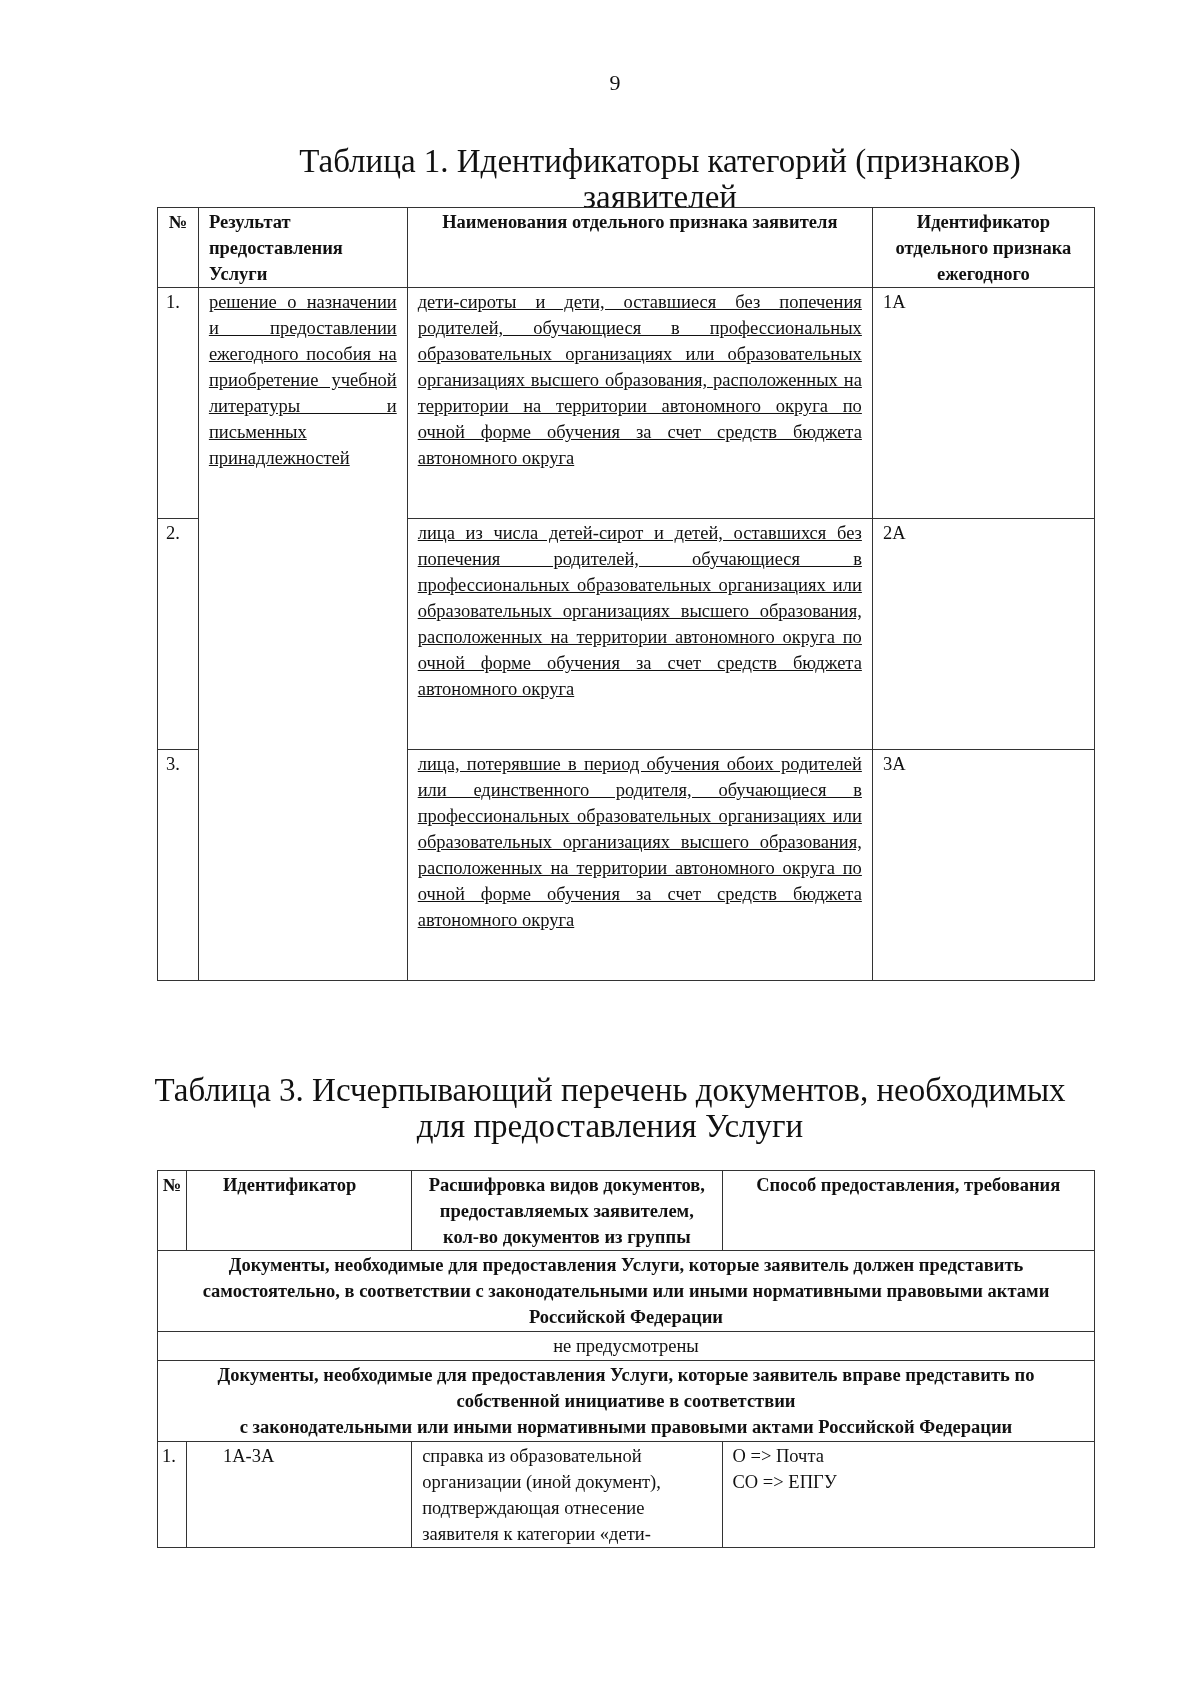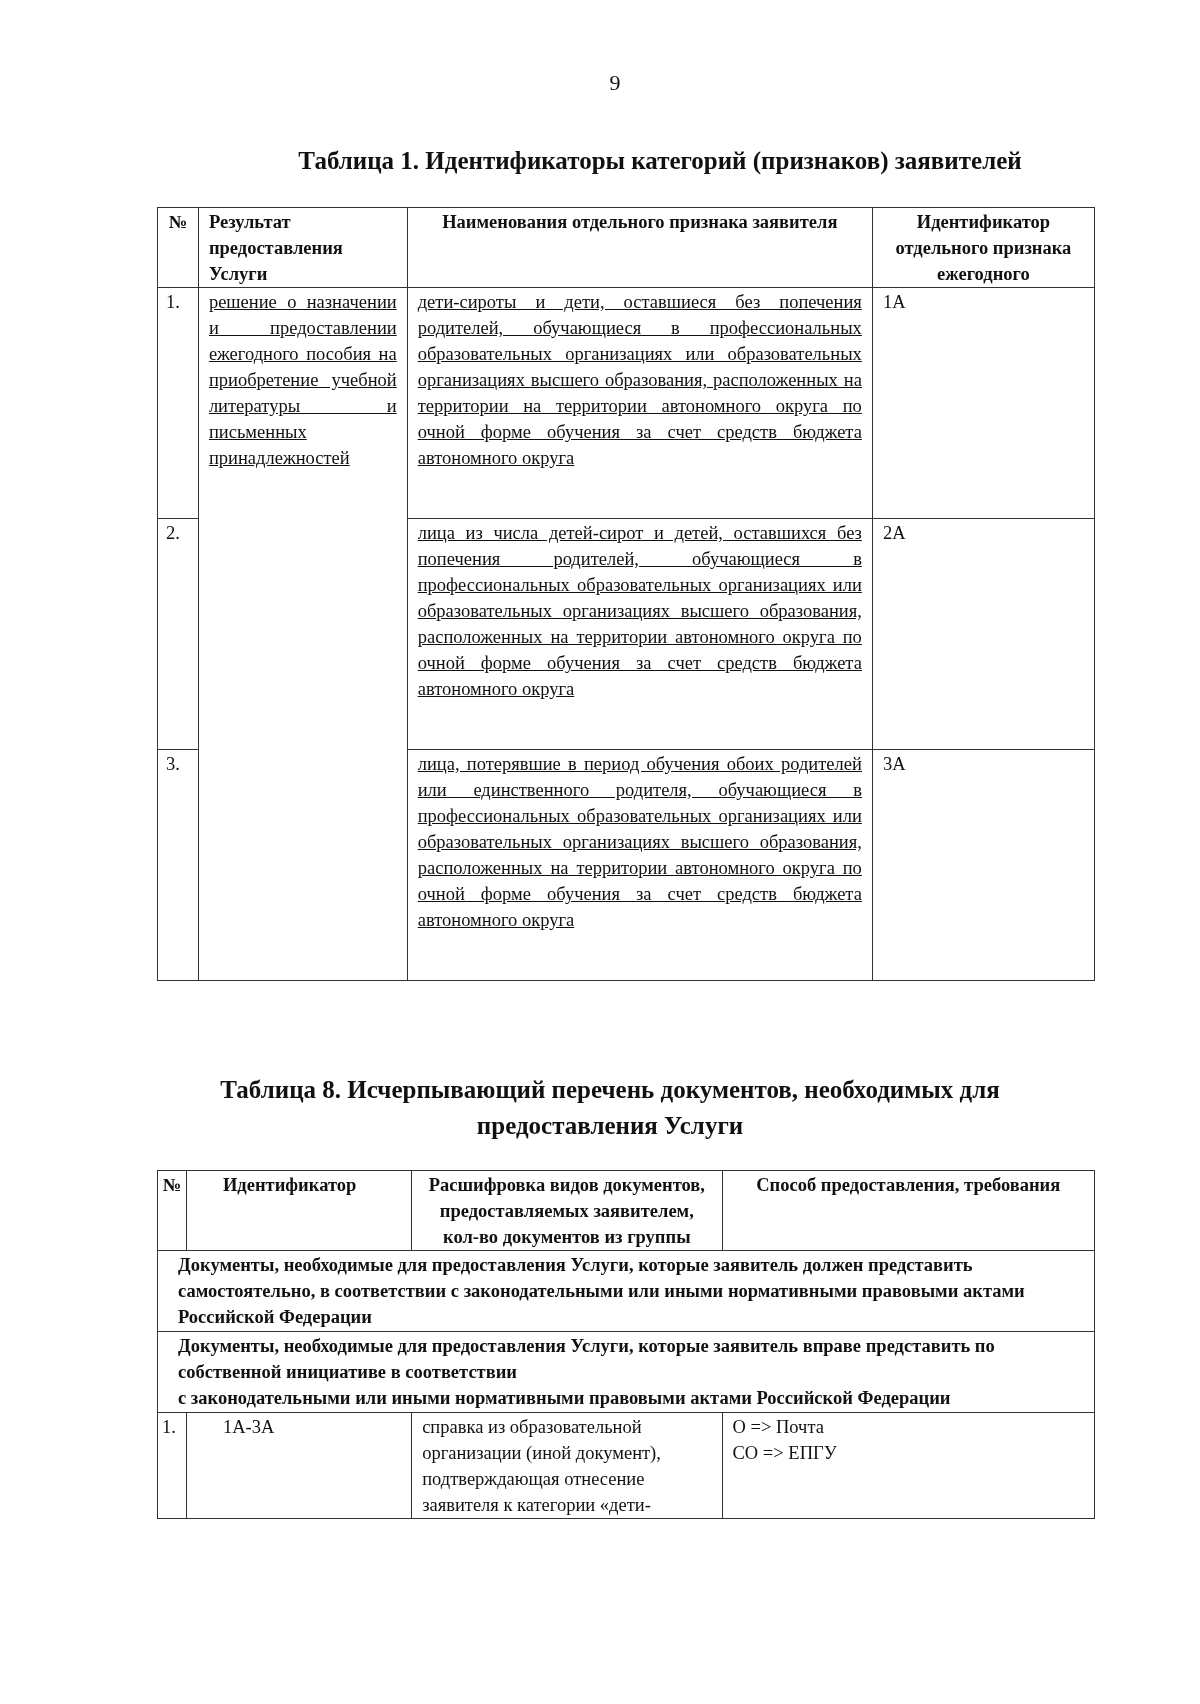--- a/index.html
+++ b/index.html
@@ -1,40 +1,40 @@
 <!DOCTYPE html>
 <html><head>
 <meta charset="utf-8">
 <style>
   html, body { margin: 0; padding: 0; background: #ffffff; }
   body { width: 1200px; height: 1704px; position: relative; overflow: hidden;
          font-family: "Liberation Serif", "DejaVu Serif", serif; color: #111; }
   .page-number { position: absolute; left: 0; width: 1230px; top: 70px; text-align: center; font-size: 22px; }
-  .title { position: absolute; font-weight: bold; font-size: 25px; text-align: center; line-height: 36px; }
+  .title { position: absolute; font-weight: normal; font-size: 33px; text-align: center; line-height: 36px; }
   #t1-title { left: 240px; top: 143px; width: 840px; }
   #t2-title { left: 150px; top: 1072px; width: 920px; }
   table { position: absolute; border-collapse: collapse; font-size: 18.5px; line-height: 26px; }
   td, th { border: 1.5px solid #333; vertical-align: top; padding: 1px 10px 0 10px; }
   th { font-weight: bold; }
   #t1 { left: 157px; top: 207px; width: 938px; }
   #t1 .c1 { width: 20px; padding-left: 8px; padding-right: 8px; }
   #t1 .c2 { width: 168px; }
   #t1 .c3 { width: 400px; }
   #t1 .c4 { width: 180px; }
   #t1 th.c2 { text-align: left; }
   #t1 th.c3, #t1 th.c4 { text-align: center; }
   .justify { text-align: justify; text-align-last: left; text-decoration: underline; }
   #t2 { left: 157px; top: 1170px; width: 938px; }
   #t2 .c1 { width: 20px; padding-left: 4px; padding-right: 4px; }
   #t2 .c2 { width: 180px; padding-left: 36px; }
   #t2 .c3 { width: 295px; }
   #t2 .c4 { width: 360px; }
   #t2 th { text-align: center; }
   #t2 th.c2 { text-align: left; }
-  .section-row td { text-align: left; font-weight: bold; padding: 1px 20px; }
+  .section-row td { text-align: center; font-weight: bold; padding: 1px 20px; }
   .note-row td { text-align: center; font-weight: normal; }
   .multiline { white-space: pre-line; }
 </style>
 </head>
 <body>
 
 <div class="page-number">9</div>
 
 <div class="title" id="t1-title">Таблица 1. Идентификаторы категорий (признаков) заявителей</div>
 
@@ -58,32 +58,35 @@
     <td class="c4">2А</td>
   </tr>
   <tr style="height:231px">
     <td class="c1">3.</td>
     <td class="c3 justify">лица, потерявшие в период обучения обоих родителей или единственного родителя, обучающиеся в профессиональных образовательных организациях или образовательных организациях высшего образования, расположенных на территории автономного округа по очной форме обучения за счет средств бюджета автономного округа</td>
     <td class="c4">3А</td>
   </tr>
 </tbody>
   </table>
 
-<div class="title" id="t2-title">Таблица 8. Исчерпывающий перечень документов, необходимых для предоставления Услуги</div>
+<div class="title" id="t2-title">Таблица 3. Исчерпывающий перечень документов, необходимых для предоставления Услуги</div>
 
 <table id="t2">
   <tbody>
       <tr>
     <th class="c1">№</th>
     <th class="c2">Идентификатор</th>
     <th class="c3">Расшифровка видов документов, предоставляемых заявителем, кол-во документов из группы</th>
     <th class="c4">Способ предоставления, требования</th>
   </tr>
   <tr class="section-row">
     <td colspan="4">Документы, необходимые для предоставления Услуги, которые заявитель должен представить самостоятельно, в соответствии с законодательными или иными нормативными правовыми актами Российской Федерации</td>
+  </tr>
+  <tr class="section-row note-row">
+    <td colspan="4">не предусмотрены</td>
   </tr>
   <tr class="section-row">
     <td colspan="4" class="multiline">Документы, необходимые для предоставления Услуги, которые заявитель вправе представить по собственной инициативе в соответствии
 с законодательными или иными нормативными правовыми актами Российской Федерации</td>
   </tr>
   <tr>
     <td class="c1">1.</td>
     <td class="c2">1А-3А</td>
     <td class="c3">справка из образовательной организации (иной документ), подтверждающая отнесение заявителя к категории «дети-</td>
     <td class="c4 multiline">О =&gt; Почта

